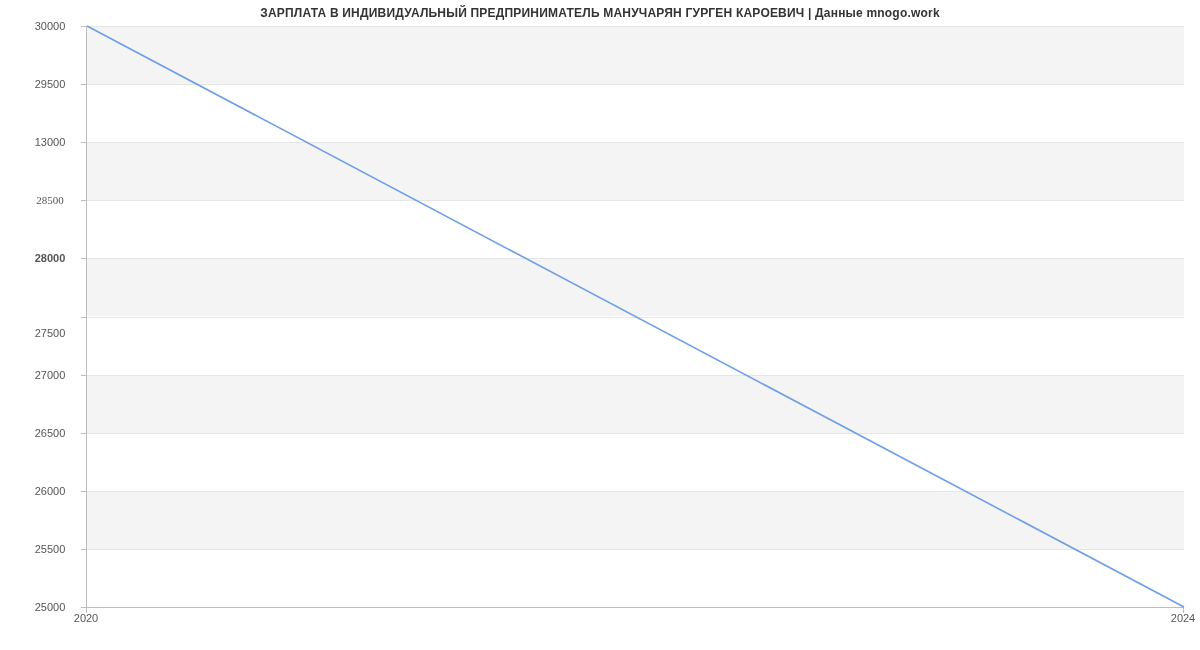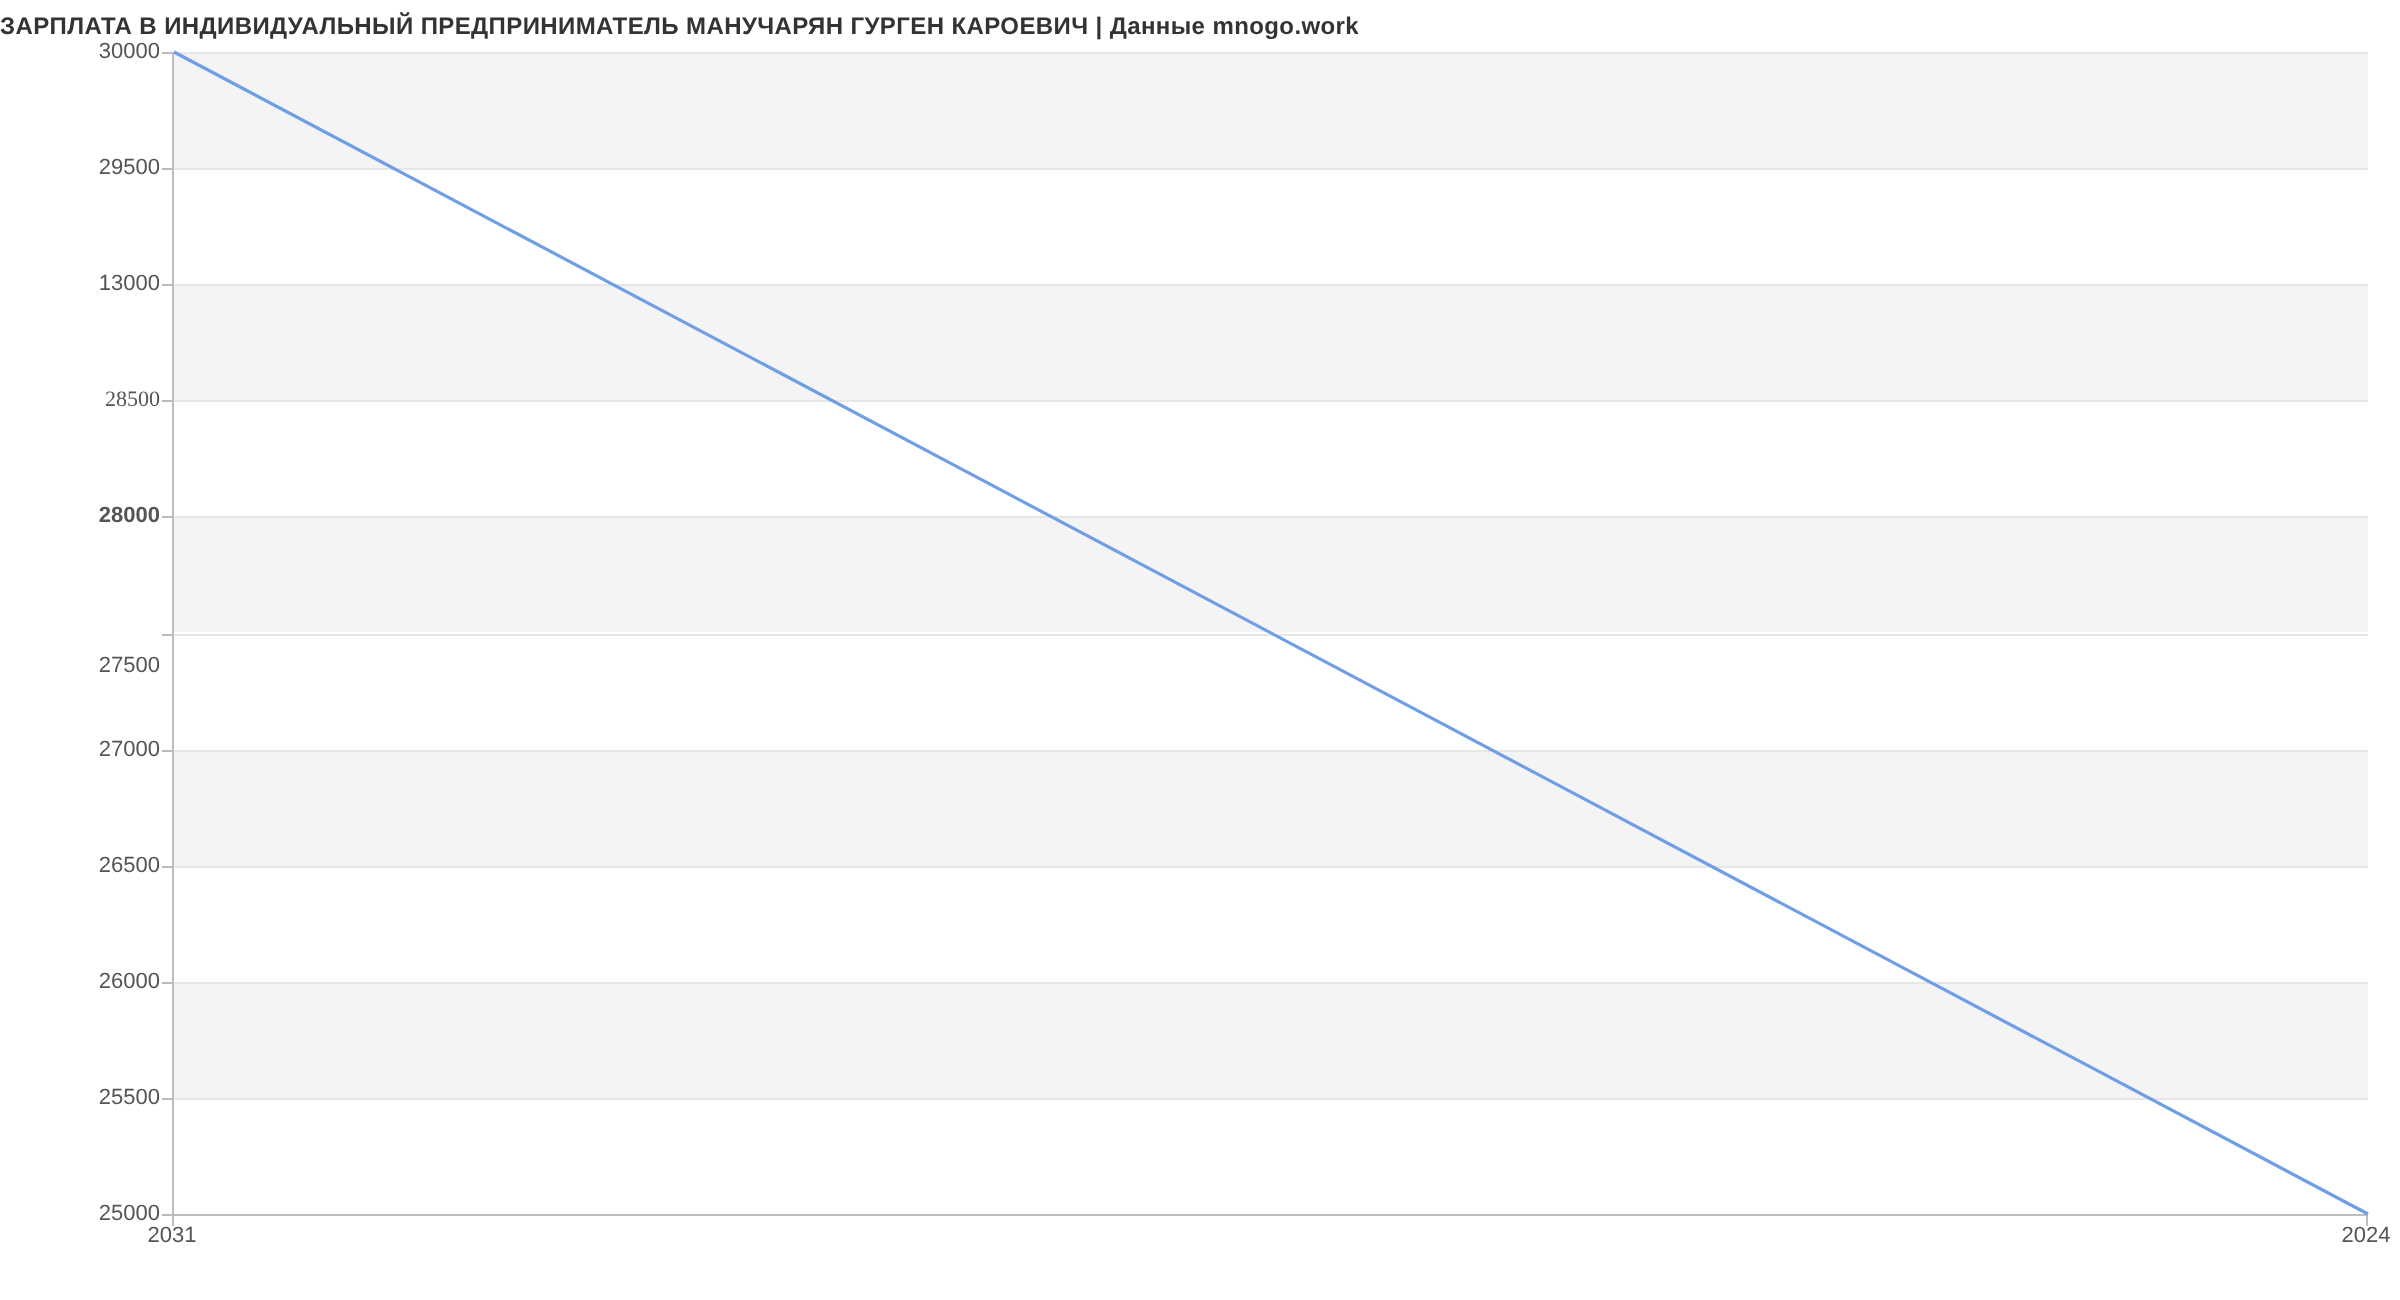--- a/index.html
+++ b/index.html
@@ -14,21 +14,21 @@
   .chart-wrap {
     position: relative;
     width: 1200px;
     height: 650px;
   }
   .title {
     position: absolute;
     top: 6px;
     left: 0;
     width: 100%;
-    text-align: left;
+    text-align: center;
     font-size: 12px;
     font-weight: bold;
     color: #333;
     letter-spacing: 0.2px;
   }
   .plot {
     position: absolute;
     left: 86px;
     top: 26px;
     width: 1098px;
@@ -47,21 +47,21 @@
     position: absolute;
     left: 0;
     width: 100%;
     height: 1px;
     background: #e6e6e6;
   }
   .y-tick-label {
     position: absolute;
     right: 1120px;
     width: 60px;
-    text-align: right;
+    text-align: center;
     font-size: 11px;
     color: #555;
     transform: translateY(-50%);
   }
   .x-tick-label {
     position: absolute;
     top: 612px;
     font-size: 11px;
     color: #555;
     transform: translateX(-50%);
@@ -130,17 +130,17 @@
     <div class="y-tick-label" style="top: 258.4px; font-weight: bold;">28000</div>
     <div class="y-tick-mark" style="top: 258.4px;"></div>
     <div class="y-tick-label" style="top: 200px; font-family: Liberation Serif, serif;">28500</div>
     <div class="y-tick-mark" style="top: 200.3px;"></div>
     <div class="y-tick-label" style="top: 142.2px;">13000</div>
     <div class="y-tick-mark" style="top: 142.2px;"></div>
     <div class="y-tick-label" style="top: 84.1px;">29500</div>
     <div class="y-tick-mark" style="top: 84.1px;"></div>
     <div class="y-tick-label" style="top: 26px;">30000</div>
     <div class="y-tick-mark" style="top: 26px;"></div>
-    <div class="x-tick-label" style="left: 86px;">2031</div>
+    <div class="x-tick-label" style="left: 86px;">2020</div>
     <div class="x-tick-mark" style="left: 86px;"></div>
     <div class="x-tick-label" style="left: 1183px; text-align: right;">2024</div>
     <div class="x-tick-mark" style="left: 1183px;"></div>
   </div>
 
 </body></html>

